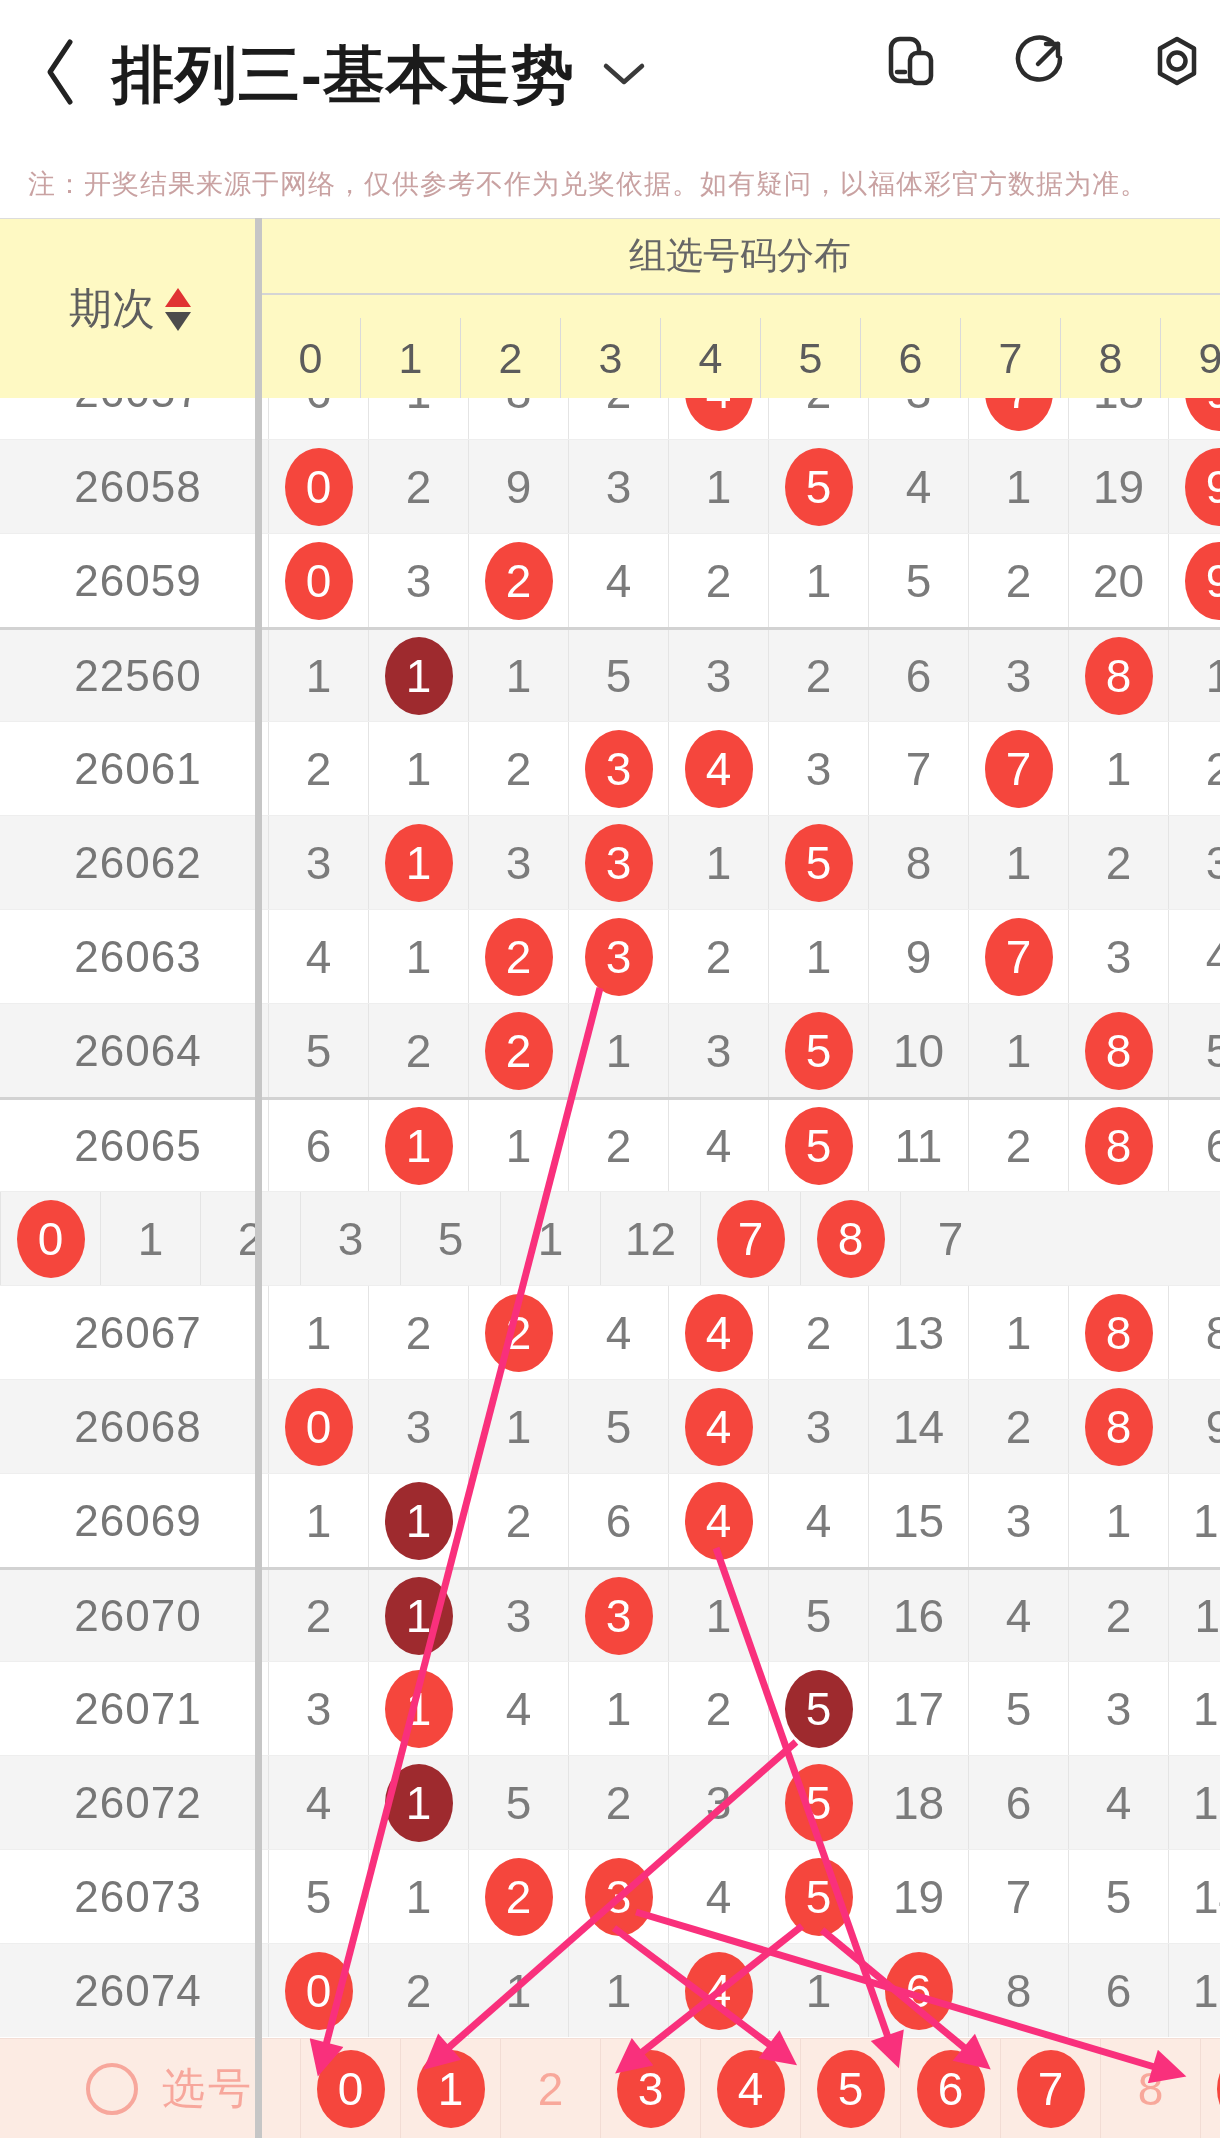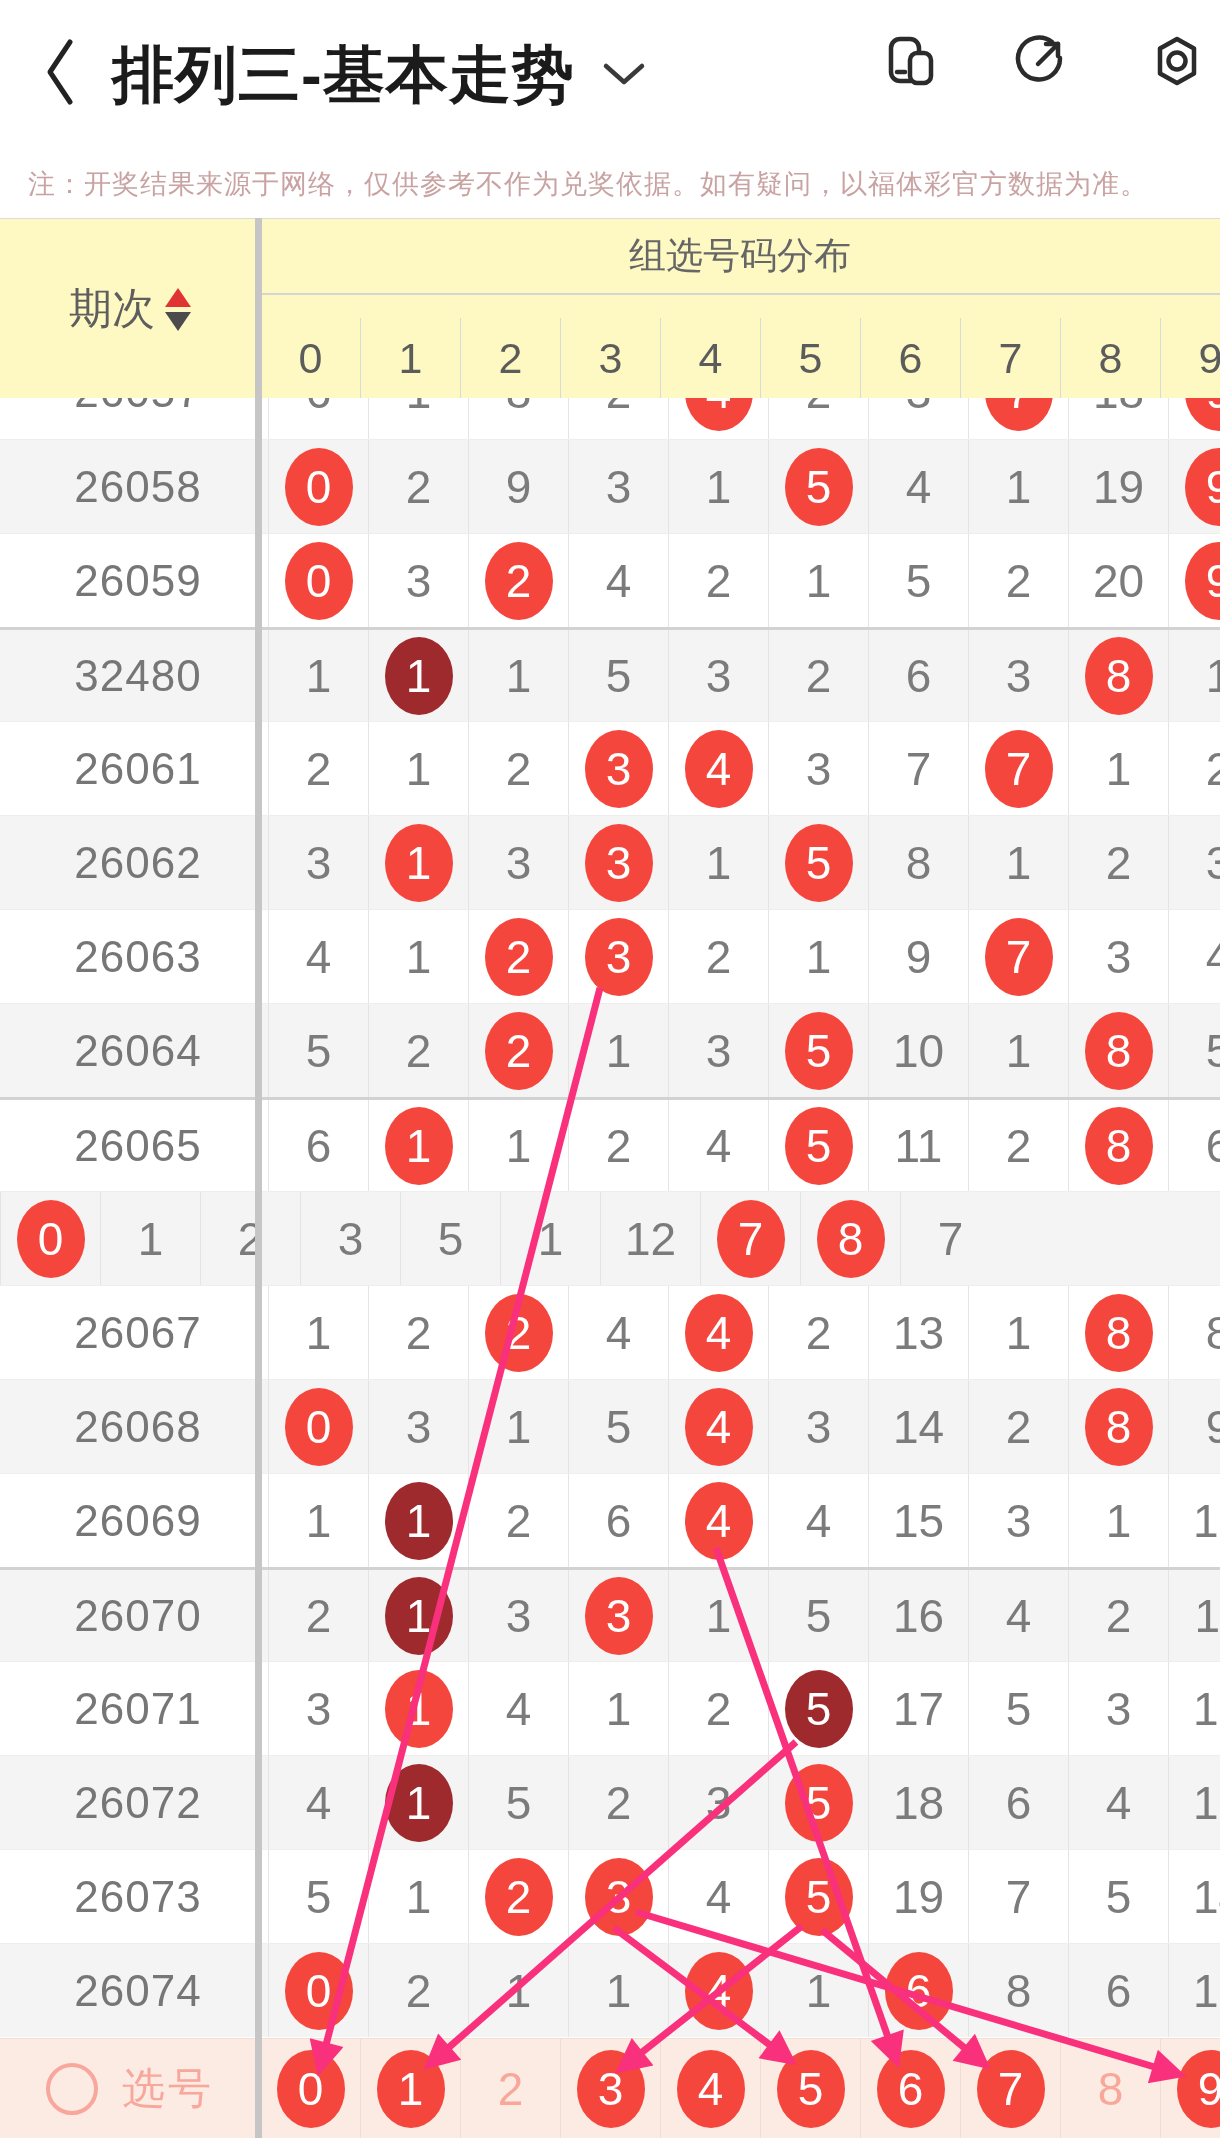--- a/index.html
+++ b/index.html
@@ -45,21 +45,21 @@
   .pcell{width:260px;flex:none;display:flex;align-items:center;justify-content:center;
     font-size:44px;color:#767676;letter-spacing:1px;padding-left:8px;}
   .ncell{width:100px;flex:none;display:flex;align-items:center;justify-content:center;
     border-left:1px solid #e4e4e4;box-sizing:border-box;font-size:46px;color:#7b7b7b;}
   .ball{width:68px;height:78px;border-radius:50%;display:flex;align-items:center;justify-content:center;
     color:#fff;font-size:46px;flex:none;}
   .ball.red{background:#f5463d;}
   .ball.dark{background:#9e2a2e;}
   
   .selrow{position:absolute;left:0;top:2038px;width:1220px;height:100px;background:#fcebe3;
-    display:flex;overflow:hidden;border-top:1px solid #f3ded6;box-sizing:border-box;}
+    display:flex;overflow:hidden;border-top:1px solid #f3ded6;box-sizing:border-box;padding-left:40px;}
   .sel-label{width:260px;flex:none;display:flex;align-items:center;justify-content:center;gap:24px;}
   .sel-ring{width:52px;height:52px;border:4px solid #f7a79c;border-radius:50%;box-sizing:border-box;background:transparent;}
   .sel-text{font-size:43px;color:#f7a79c;letter-spacing:3px;}
   .scell{width:100px;flex:none;display:flex;align-items:center;justify-content:center;
     border-left:1px solid #f2dcd4;box-sizing:border-box;font-size:46px;color:#f8a89b;}
   
   .vdivider{position:absolute;left:255px;top:218px;width:7px;height:1920px;background:#c6c6c6;z-index:6;}
   #arrows{position:absolute;left:0;top:0;width:1220px;height:2138px;z-index:10;pointer-events:none;}
   svg{display:block;}
 </style>
@@ -167,21 +167,21 @@
       <div class="ncell">2</div>
       <div class="ncell">1</div>
       <div class="ncell">5</div>
       <div class="ncell">2</div>
       <div class="ncell">20</div>
       <div class="ncell">
         <span class="ball red">9</span>
       </div>
     </div>
     <div class="row alt grp">
-      <div class="pcell">32480</div>
+      <div class="pcell">22560</div>
       <div class="ncell">1</div>
       <div class="ncell">
         <span class="ball dark">1</span>
       </div>
       <div class="ncell">1</div>
       <div class="ncell">5</div>
       <div class="ncell">3</div>
       <div class="ncell">2</div>
       <div class="ncell">6</div>
       <div class="ncell">3</div>

